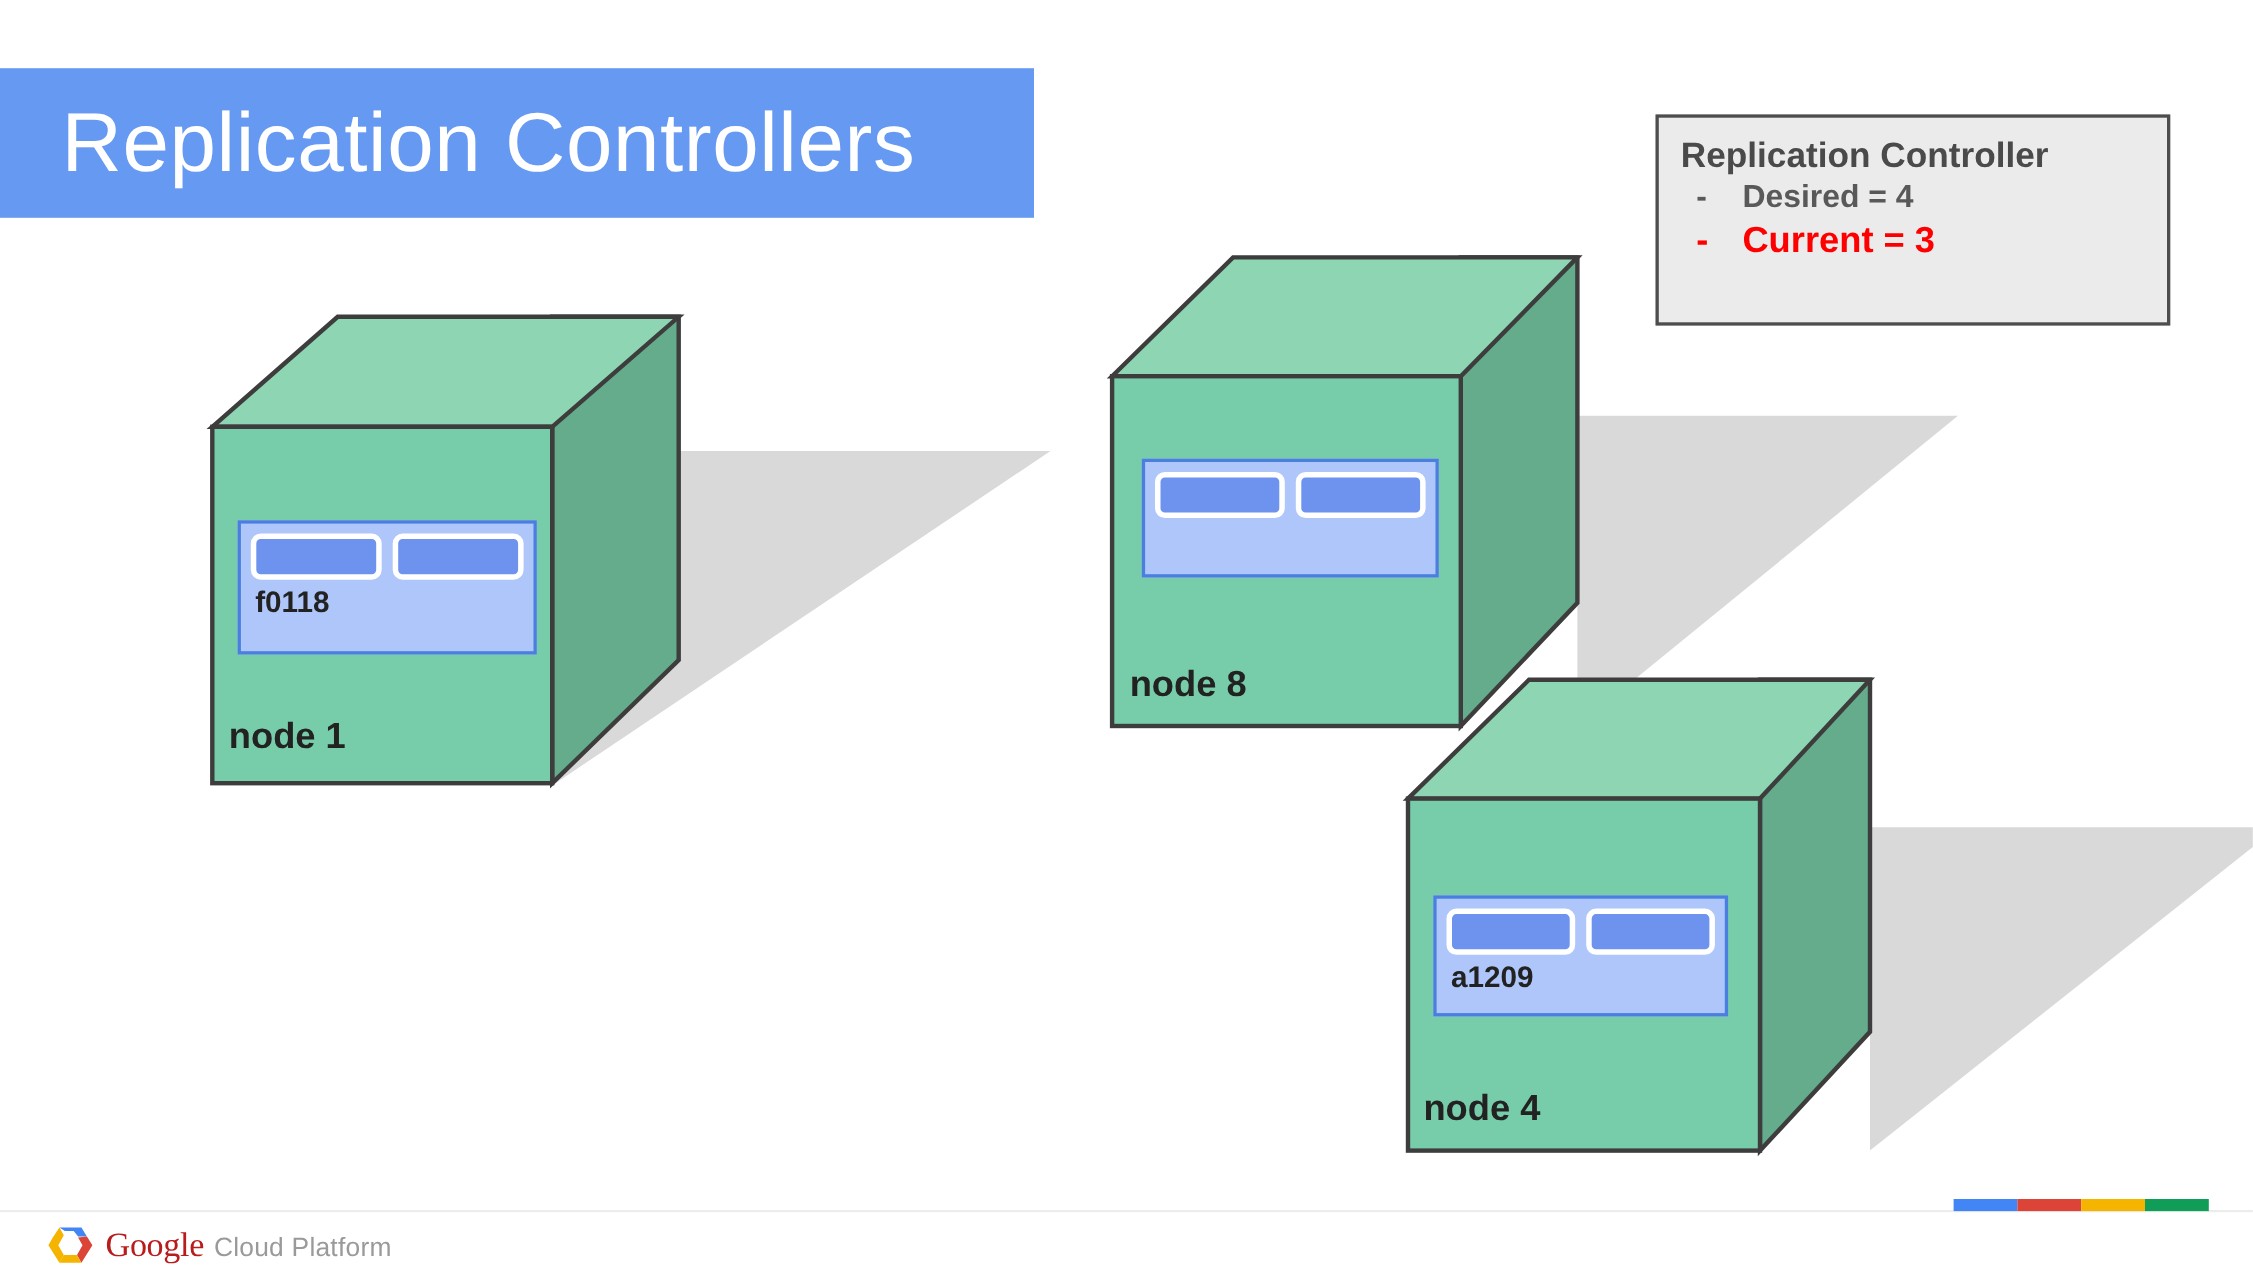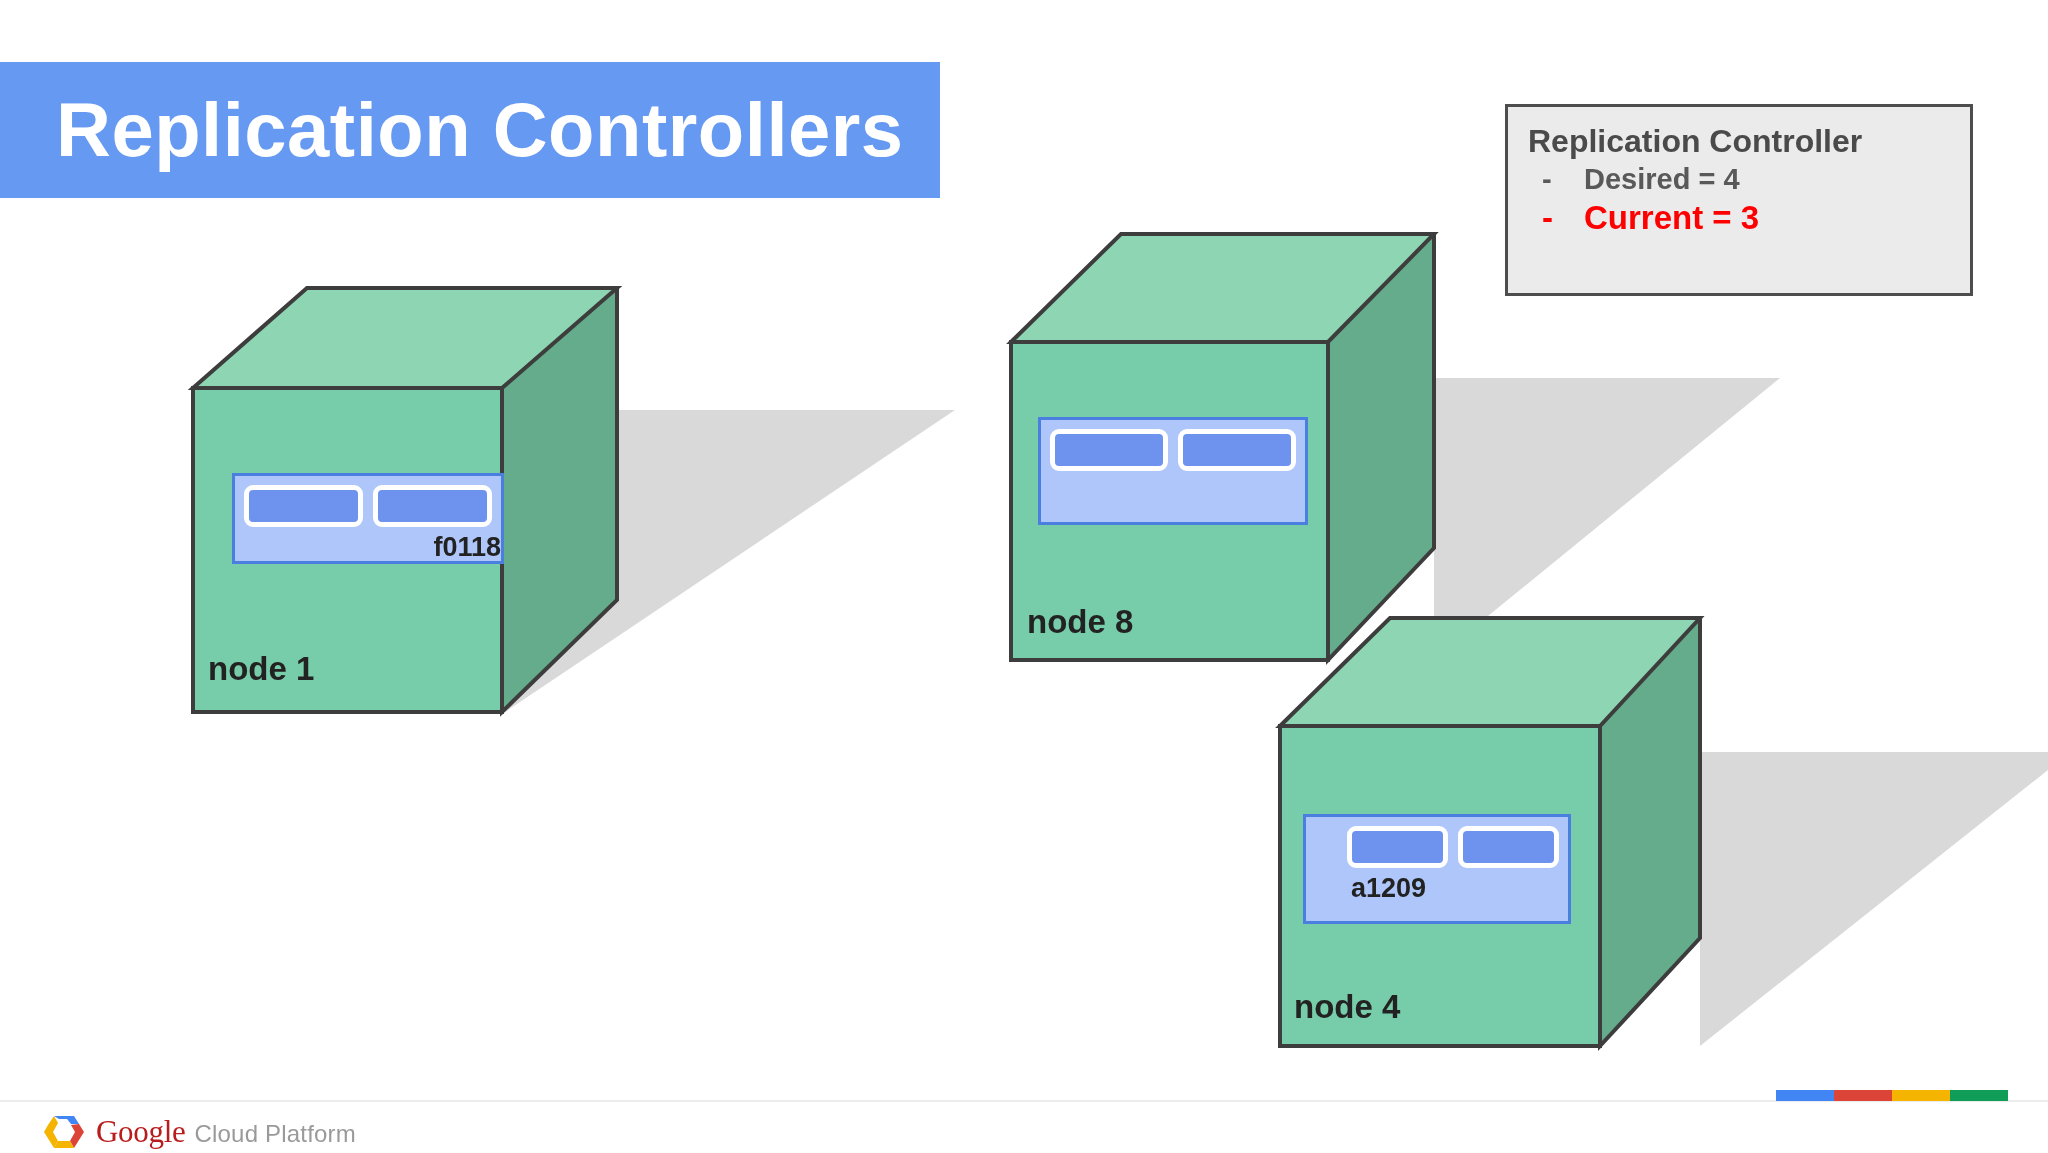--- a/index.html
+++ b/index.html
@@ -29,21 +29,21 @@
     top: 62px;
     width: 940px;
     height: 136px;
     background: #6699f1;
     display: flex;
     align-items: center;
   }
   #title-text {
     color: #ffffff;
     font-size: 76px;
-    font-weight: 700;
+    font-weight: 400;
     letter-spacing: 0.5px;
     padding-left: 56px;
     white-space: nowrap;
     line-height: 1;
   }
 
   
   #legend-box {
     position: absolute;
     left: 1505px;
@@ -188,21 +188,21 @@
 
       <polygon points="505,410 955,410 505,712" fill="#d9d9d9"></polygon>
 
       <polygon points="502,288 617,288 617,600 502,712" fill="#64ac8b" stroke="#3d3d3d" stroke-width="4"></polygon>
 
       <polygon points="193,388 307,288 617,288 502,388" fill="#8ed6b3" stroke="#3d3d3d" stroke-width="4"></polygon>
 
       <rect x="193" y="388" width="309" height="324" fill="#77ccaa" stroke="#3d3d3d" stroke-width="4"></rect>
     </svg>
 
-    <div class="pod" style="left:232px; top:473px; width:272px; height:91px;text-align:right;">
+    <div class="pod" style="left:216px; top:473px; width:272px; height:122px;">
       <div class="containers">
         <div class="container-box"></div>
         <div class="container-box"></div>
       </div>
       <div class="pod-label">f0118</div>
     </div>
 
     <div class="node-label" style="left:208px; top:650px;">node 1</div>
   </div>
 
@@ -225,21 +225,21 @@
   </div>
 
   <div class="node" style="left:0px; top:0px;">
     <svg width="2048" height="1153" style="position:absolute; left:0; top:0; pointer-events:none;">
       <polygon points="1700,752 2048,752 2048,770 1700,1046" fill="#d9d9d9"></polygon>
       <polygon points="1600,618 1700,618 1700,938 1600,1046" fill="#64ac8b" stroke="#3d3d3d" stroke-width="4"></polygon>
       <polygon points="1280,726 1390,618 1700,618 1600,726" fill="#8ed6b3" stroke="#3d3d3d" stroke-width="4"></polygon>
       <rect x="1280" y="726" width="320" height="320" fill="#77ccaa" stroke="#3d3d3d" stroke-width="4"></rect>
     </svg>
 
-    <div class="pod" style="left:1303px; top:814px; width:268px; height:110px;padding-left:32px;">
+    <div class="pod" style="left:1303px; top:814px; width:268px; height:110px;">
       <div class="containers">
         <div class="container-box"></div>
         <div class="container-box"></div>
       </div>
       <div class="pod-label">a1209</div>
     </div>
 
     <div class="node-label" style="left:1294px; top:988px;">node 4</div>
   </div>
 

